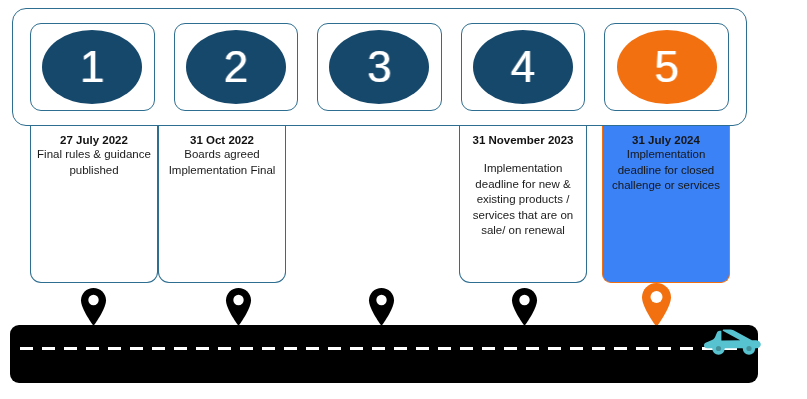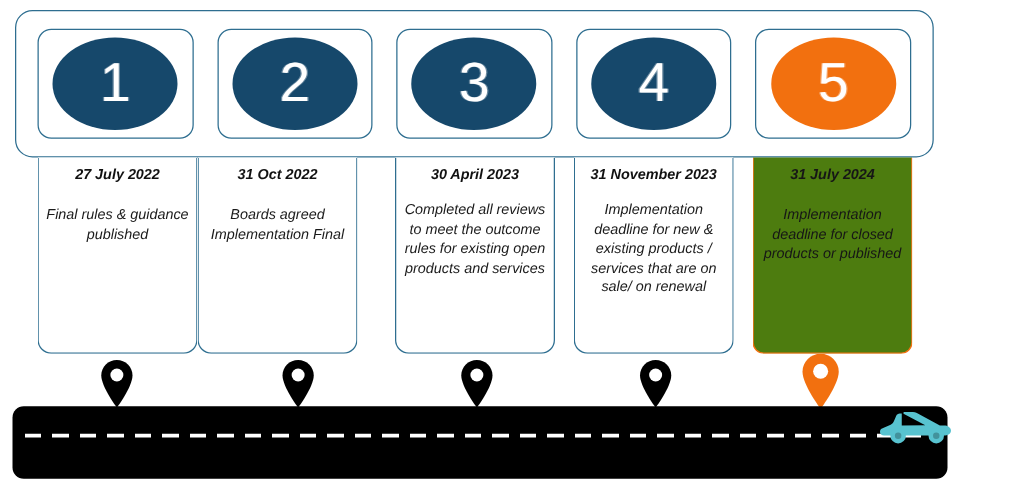--- a/index.html
+++ b/index.html
@@ -89,36 +89,34 @@
     width: 128px;
     height: 157px;
     border: 1.4px solid #2e6e90;
     border-top: none;
     border-radius: 0 0 11px 11px;
     background: #ffffff;
     box-sizing: border-box;
     padding: 6px 6px 4px 6px;
     text-align: center;
     overflow: hidden;
-    font-style: italic;
   }
   .info-card.highlight {
-    background: #4d7c0f;
+    background: #3b82f6;
     border-color: #F2700F;
     border-radius: 0 0 9px 9px;
   }
   .card-date {
     font-size: 11.5px;
     font-weight: bold;
     color: #111111;
     line-height: 1.25;
     margin: 1px 0 0 0;
   }
   .card-body {
-    margin-top: 18px;
     font-size: 11.5px;
     color: #1a1a1a;
     line-height: 1.35;
   }
   .card-body.tight { margin-top: 14px; }
   .card-sub {
     margin-top: 11px;
     font-size: 11.5px;
     color: #1a1a1a;
     line-height: 1.35;
@@ -203,33 +201,29 @@
     <div class="info-card" style="left:0px">
       <div class="card-date">27 July 2022</div>
       <div class="card-body">Final rules &amp; guidance published</div>
     </div>
 
     <div class="info-card" style="left:128px">
       <div class="card-date">31 Oct 2022</div>
       <div class="card-body">Boards agreed Implementation Final</div>
     </div>
 
-    <div class="info-card" style="left:286px">
-      <div class="card-date">30 April 2023</div>
-      <div class="card-body tight">Completed all reviews to meet the outcome rules for existing open products and services</div>
-    </div>
 
     <div class="info-card" style="left:429px">
       <div class="card-date">31 November 2023</div>
       <div class="card-body tight">Implementation deadline for new &amp; existing products / services that are on sale/ on renewal</div>
     </div>
 
     <div class="info-card highlight" style="left:572px">
       <div class="card-date">31 July 2024</div>
-      <div class="card-body">Implementation deadline for closed products or published</div>
+      <div class="card-body">Implementation deadline for closed challenge or services</div>
     </div>
 
   </div>
 
   <div class="pin" style="left:80px;top:288px">
     <svg viewBox="0 0 27 38" aria-hidden="true">
       <path d="M13.5 0C6.6 0 1 5.5 1 12.3c0 8.9 12.5 25.7 12.5 25.7S26 21.2 26 12.3C26 5.5 20.4 0 13.5 0z" fill="#000000"></path>
       <circle cx="13.5" cy="12" r="5.2" fill="#ffffff"></circle>
     </svg>
   </div>

